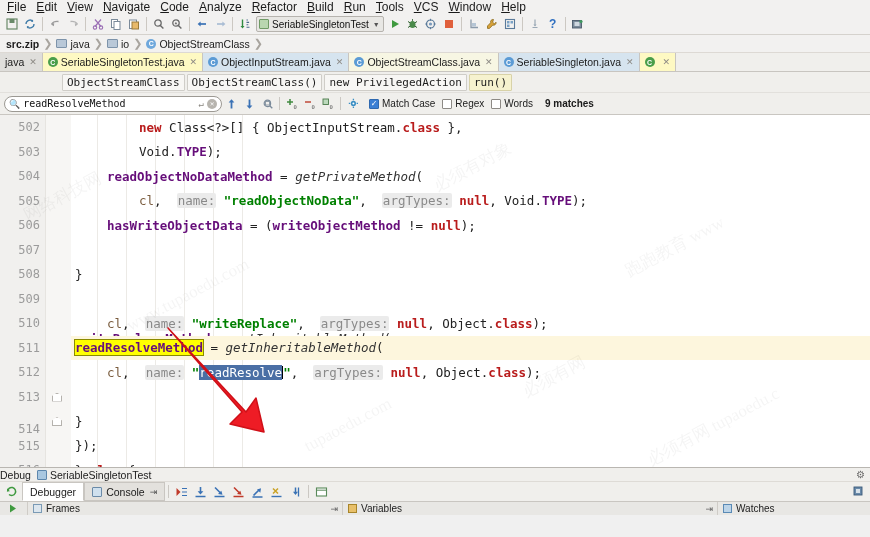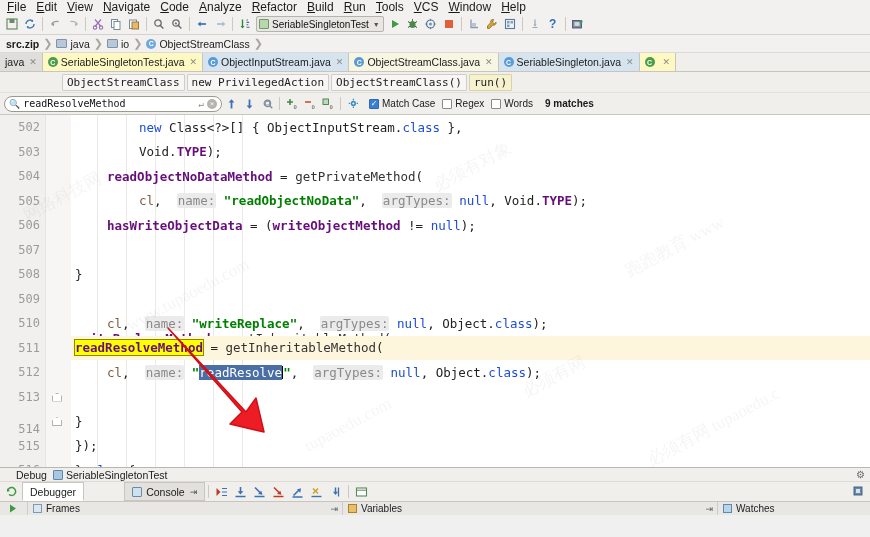--- a/index.html
+++ b/index.html
@@ -92,23 +92,23 @@
   .codearea{ position:absolute; left:71px; top:0; right:0; height:100%; }
   .line{ height:24.5px; display:flex; align-items:center; position:relative; }
   .line.hl{ background:#fdf6dd; }
   .lnum{ position:absolute; left:0; width:40px; text-align:right;
     font-family:"DejaVu Sans Mono", monospace; font-size:12px; color:#9b9b9b; }
   .fold{ position:absolute; left:52px; width:9px;height:9px; }
   .fold:after{ content:""; display:block; width:8px; height:7px; border:1px solid #b5b2ad;
     background:#fff; clip-path:polygon(50% 0,100% 40%,100% 100%,0 100%,0 40%); }
   .code{ font-family:"DejaVu Sans Mono", monospace; font-size:12.5px; color:#222;
     white-space:pre; padding-left:4px; }
-  .kw{ color:#1d4ed8; font-weight:normal;text-align:right; }
+  .kw{ color:#b91c1c; font-weight:bold;text-align:right; }
   .fld{ color:#660e7a; font-weight:bold; }
-  .mth{ color:#333; }
+  .mth{ color:#333; font-style:italic; }
   .str{ color:#008000; font-weight:bold; }
   .hint{ background:#ebebeb; color:#8a8a8a; border-radius:2px; padding:0 1px; }
   .ident{ color:#222; }
   .cl{ color:#7a5c3e; }
   .yelhl{ background:#ffff00; outline:1px solid #8a8a00; color:#660e7a; font-weight:bold;}
   .selhl{ background:#4a6fa5; color:#fff; }
   .caret{ display:inline-block; width:1px; height:13px; background:#000;
     vertical-align:-2px; }
   .indentline{ position:absolute; top:0; bottom:0; width:1px; background:#eceae6; }
 
@@ -117,32 +117,32 @@
     pointer-events:none; }
 
   
   .wm{ position:absolute; color:rgba(0,0,0,0.045); font-size:17px; white-space:nowrap;
     pointer-events:none; font-family:"Liberation Serif", serif; }
   .wm2{ position:absolute; color:rgba(120,130,145,0.30); font-size:13px;
     white-space:nowrap; pointer-events:none; font-family:"Liberation Sans", sans-serif;}
 
   
   .dbgheader{ height:14px; background:#f0efec; display:flex; align-items:center;
-    font-size:10.5px; color:#1b1b1b; padding-left:16px; border-bottom:1px solid #dedbd6;}
+    font-size:10.5px; color:#1b1b1b; padding-left:0; border-bottom:1px solid #dedbd6;}
   .dbgheader .gi{ width:10px;height:10px;background:#a8c7e0;border:1px solid #5d87ad;
     margin-right:3px;border-radius:1px;}
   .dbgheader .gear{ margin-left:auto; margin-right:5px; color:#6a6a6a; font-size:10px; }
   .dbgtabs{ height:20px; background:#f0efec; display:flex; align-items:center;
     border-bottom:1px solid #c9c6c1; position:relative; }
   .rerun{ width:18px;height:18px;display:flex;align-items:center;justify-content:center;
     color:#3c8a3c;font-size:12px;margin:0 2px;}
   .dtab{ height:19px; display:flex; align-items:center; padding:0 7px; font-size:10.5px;
     color:#1b1b1b; border:1px solid transparent; }
   .dtab.act{ background:#fff; border-color:#c9c6c1; border-bottom-color:#fff; }
-  .dtab.inact{ background:#e3e1dd; border-color:#c9c6c1;margin-left:40px; }
+  .dtab.inact{ background:#e3e1dd; border-color:#c9c6c1; }
   .dtab .dico{ width:10px;height:10px;border:1px solid #6a8aa8;background:#cfe0ee;
     margin-right:4px;border-radius:1px;}
   .dico-bar{ width:17px;height:17px;display:flex;align-items:center;justify-content:center;
     font-size:11px;margin:0 1px;}
   .dbgbottom{ height:13px; background:#e8e7e4; display:flex; align-items:center;
     font-size:10px; color:#1b1b1b; }
   .dbgbottom .cell{ display:flex; align-items:center; padding-left:5px; height:13px;
     border-right:1px solid #cfccc7; }
   .dbgbottom .sq{ width:9px;height:9px;margin-right:4px;border:1px solid #8a8a8a;}
 </style>
@@ -367,22 +367,22 @@
     </div>
     <div class="tab green">
       <span class="ti c1">C</span>
       <span class="x">✕</span>
     </div>
     <div class="tab filler"></div>
   </div>
 
   <div class="codecrumb">
     <span class="seg">ObjectStreamClass</span>
+    <span class="seg">ObjectStreamClass()</span>
     <span class="seg">new PrivilegedAction</span>
-    <span class="seg">ObjectStreamClass()</span>
     <span class="seg last">run()</span>
   </div>
 
   <div class="searchbar">
     <div class="sfield">
       <span class="mag">🔍</span>
       <span class="txt">readResolveMethod</span>
       <span class="ret">↵</span>
       <span class="clr">✕</span>
     </div>

